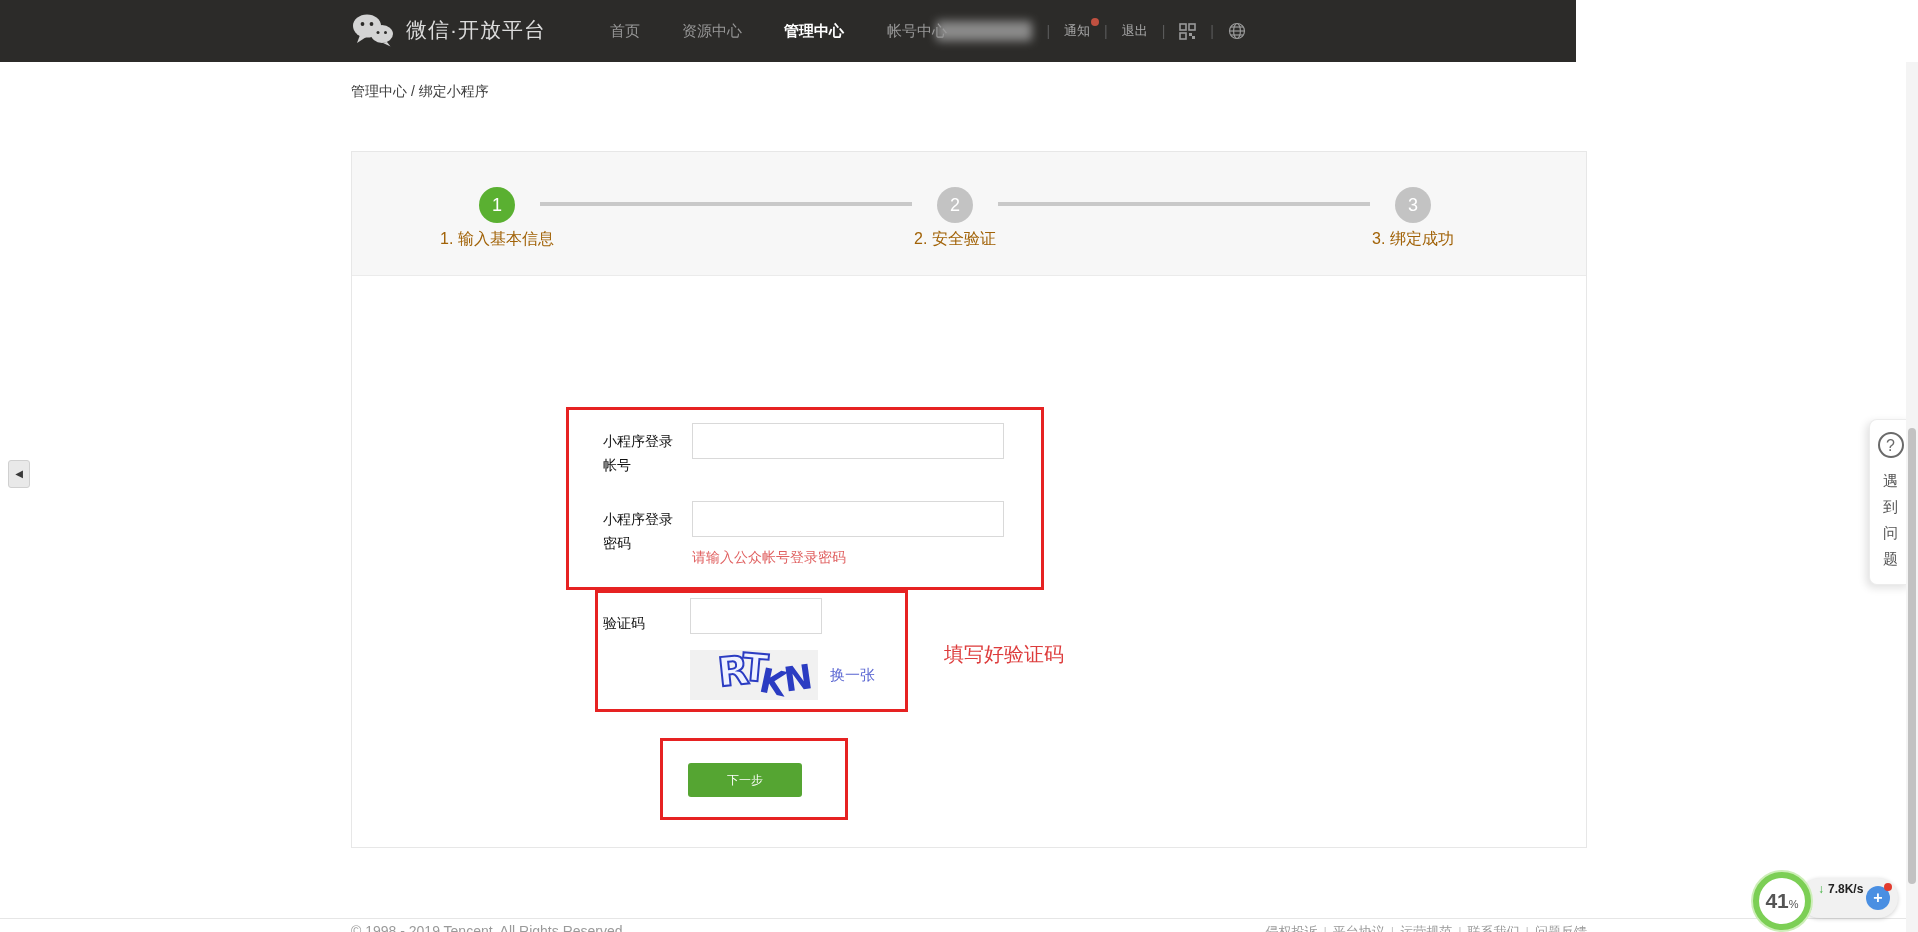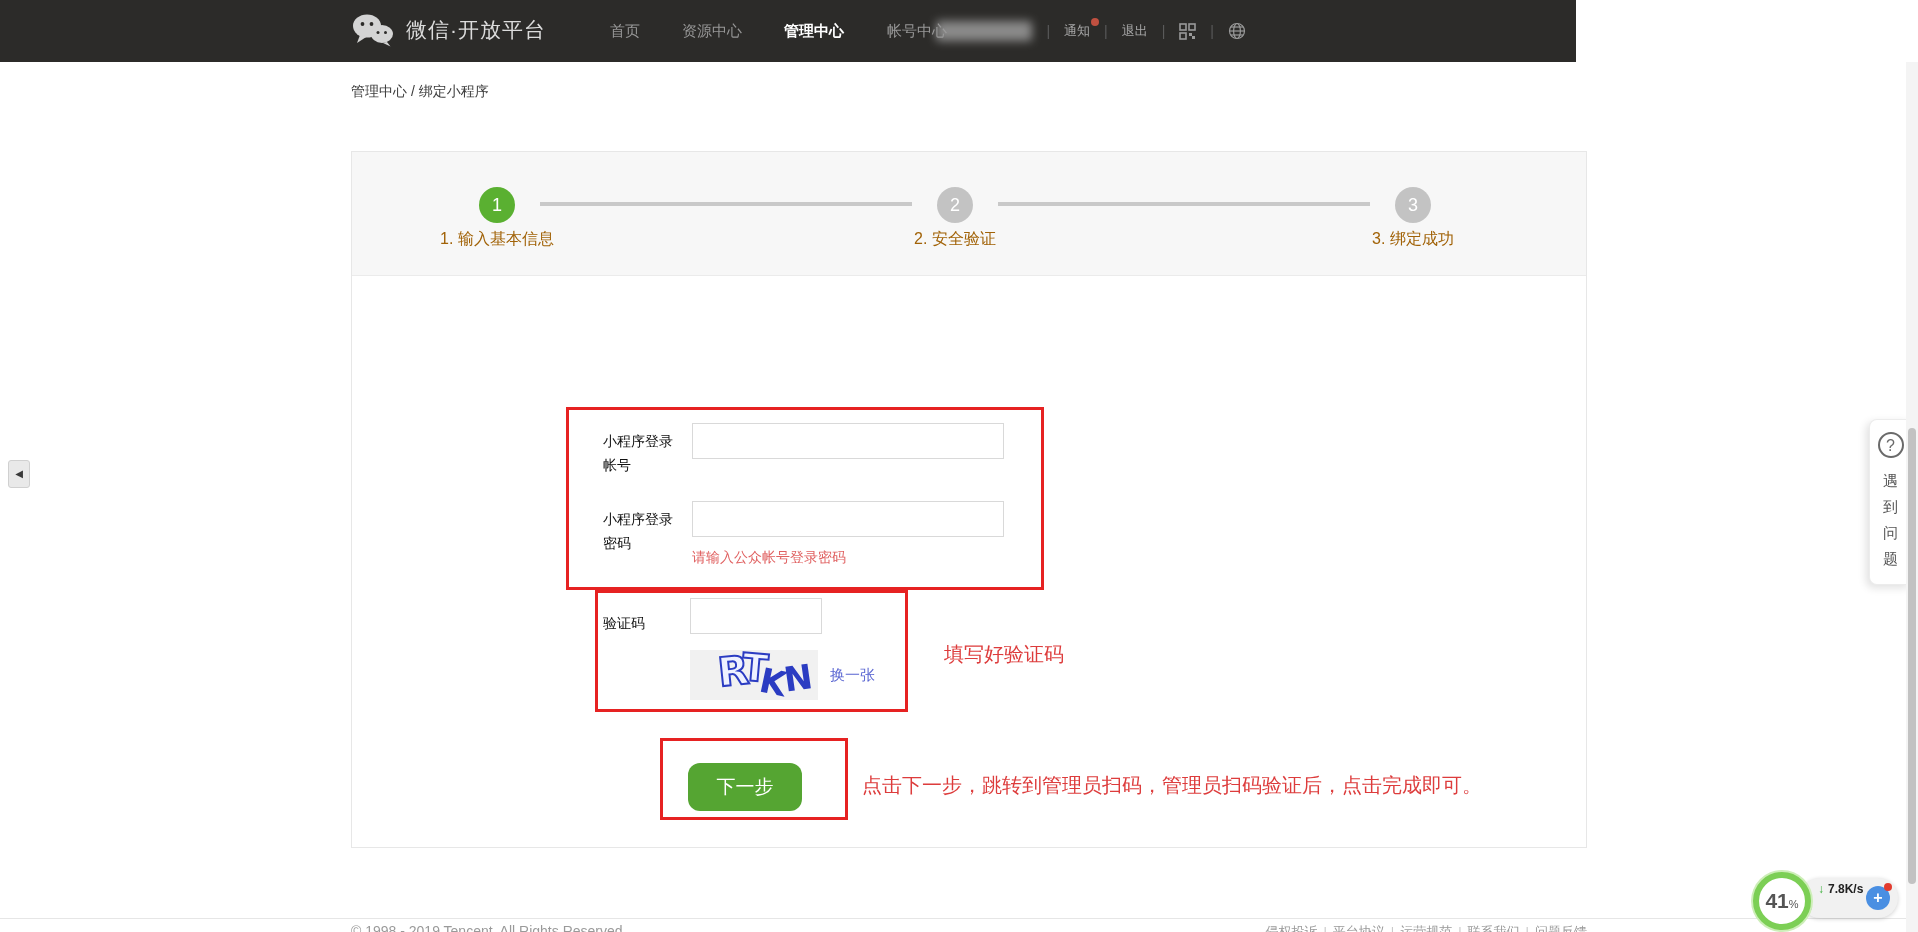--- a/index.html
+++ b/index.html
@@ -45,22 +45,22 @@
   .hint-red { position:absolute; font-size:14px; color:#e06161; }
   .red-box { position:absolute; border:3px solid #e62222; }
   .annot { position:absolute; font-size:20px; color:#dd3c3c; white-space:nowrap; }
 
   .captcha-img { position:absolute; left:690px; top:650px; width:128px; height:50px;
     background:#f1f1f1; overflow:hidden; }
   .cl { position:absolute; font-weight:bold; font-family:"DejaVu Sans",sans-serif; color:#2b3cc2; }
   .cl.outline { color:#eef1ff; -webkit-text-stroke:2px #2b3cc2; }
   .captcha-refresh { position:absolute; left:830px; top:666px; font-size:15px; color:#5a66d2; cursor:pointer; }
 
-  .next-btn { position:absolute; left:688px; top:763px; width:114px; height:48px;
-    background:#55a532; color:#fff; font-size:19px; border:none; border-radius:12px; cursor:pointer; }
+  .next-btn { position:absolute; left:688px; top:763px; width:114px; height:34px;
+    background:#55a532; color:#fff; font-size:12px; border:none; border-radius:3px; cursor:pointer; }
 
   
   .footer-rule { position:absolute; left:0; top:918px; width:1906px; border-top:1px solid #e6e6e6; }
   .copyright { position:absolute; left:351px; top:923px; font-size:14px; color:#9a9a9a; }
   .footer-links { position:absolute; left:1230px; top:923px; width:357px; font-size:13px;
     color:#9a9a9a; text-align:right; white-space:nowrap; }
   .footer-links a { color:#9a9a9a; text-decoration:none; }
   .fsep { color:#c9c9c9; padding:0 6px; }
 
   
@@ -198,21 +198,20 @@
   </div>
   <a class="captcha-refresh">换一张</a>
 
   <button class="next-btn">下一步</button>
 
   <div class="red-box" style="left:566px; top:407px; width:478px; height:183px;"></div>
   <div class="red-box" style="left:595px; top:590px; width:313px; height:122px;"></div>
   <div class="red-box" style="left:660px; top:738px; width:188px; height:82px;"></div>
 
   <div class="annot" style="left:944px; top:641px;">填写好验证码</div>
-  <div class="annot" style="left:862px; top:772px;">点击下一步，跳转到管理员扫码，管理员扫码验证后，点击完成即可。</div>
 
   <div class="footer-rule"></div>
   <div class="copyright">© 1998 - 2019 Tencent. All Rights Reserved.</div>
   <div class="footer-links">
     <a>侵权投诉</a><span class="fsep">|</span><a>平台协议</a><span class="fsep">|</span><a>运营规范</a><span class="fsep">|</span><a>联系我们</a><span class="fsep">|</span><a>问题反馈</a>
   </div>
 
   <div class="back-arrow">◀</div>
 
   <div class="help-tab">

